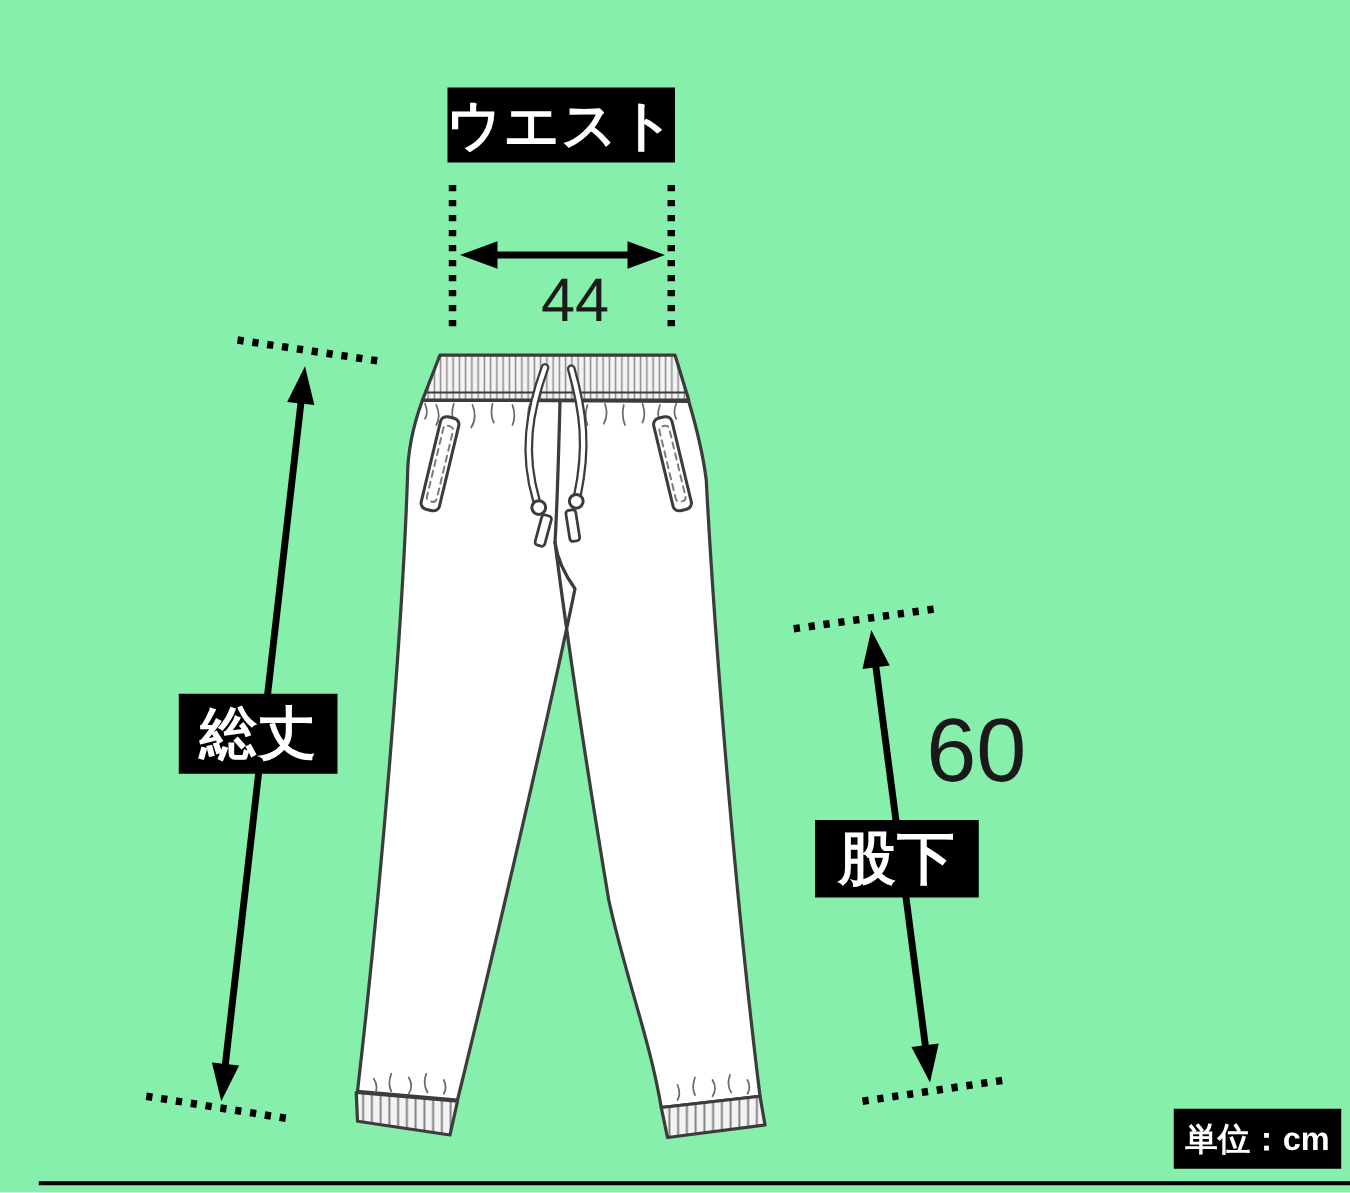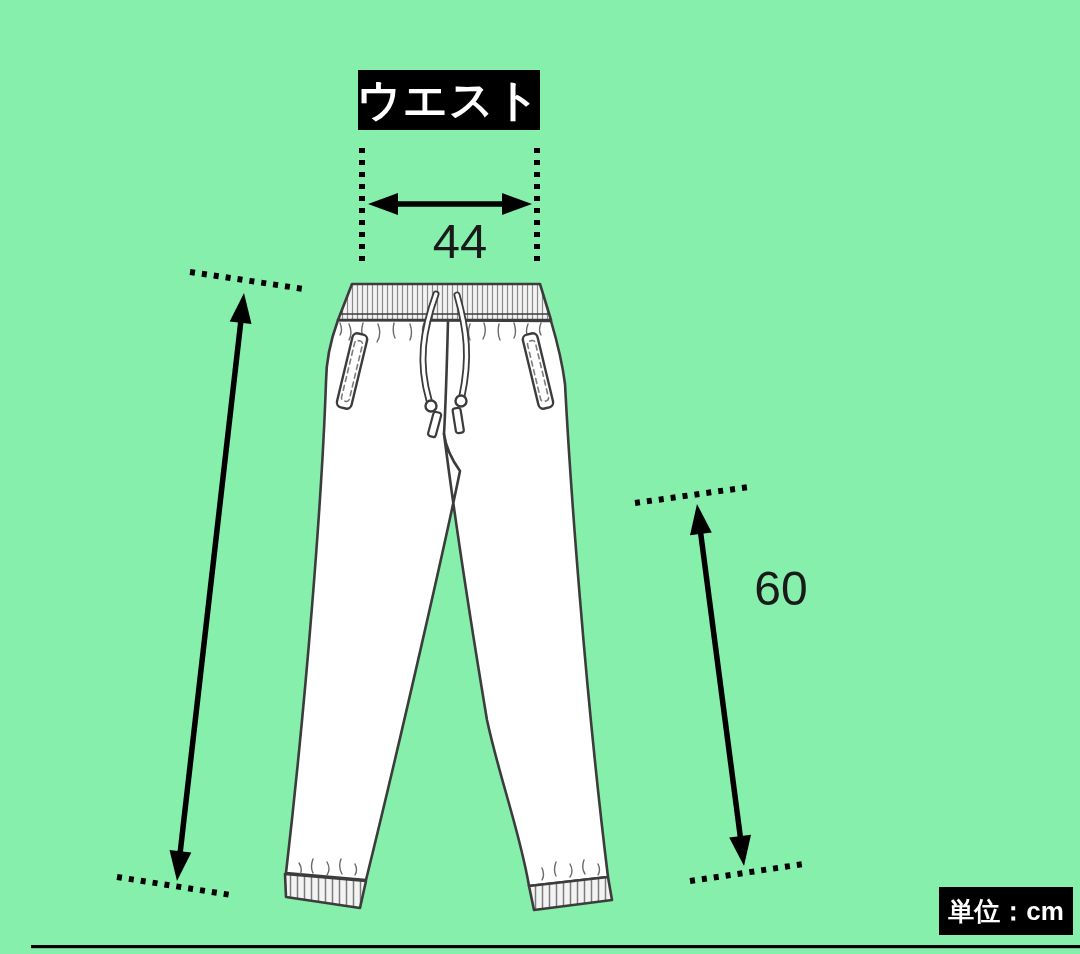--- a/index.html
+++ b/index.html
@@ -14,21 +14,21 @@
     font-weight:700; white-space:nowrap; letter-spacing:1px;
   }
   .num {
     position:absolute; color:#1a1a1a; text-align:center;
     line-height:1; font-weight:400;
   }
   .tag-waist  { left:358px; top:70px;  width:182px; height:60px; font-size:44px; }
   .num-waist  { left:420px; top:217px; width:80px;  font-size:49px; }
   .num-total  { left:186px; top:488px; width:80px;  font-size:72px; }
   .tag-total  { left:143px; top:555px; width:127px; height:64px; font-size:46px; }
-  .num-inseam { left:741px; top:565px; width:80px;  font-size:48px; }
+  .num-inseam { left:741px; top:565px; width:80px;  font-size:72px; }
   .tag-inseam { left:652px; top:656px; width:131px; height:62px; font-size:46px; }
   .tag-unit   { left:939px; top:874px; width:134px; height:48px; font-size:26px; letter-spacing:0;margin-top:13px; }
 </style>
 </head>
 <body>
 
 <div class="stage">
 
   <svg class="draw" width="1080" height="954" viewBox="0 0 1080 954">
     <defs>
@@ -136,17 +136,19 @@
         <polygon points="744,866 729.2,837.6 751,834.8" stroke="none"></polygon>
       </g>
 
       <rect x="31" y="945" width="1049" height="3.2" stroke="none"></rect>
     </g>
   </svg>
 
   <div class="tag tag-waist">ウエスト</div>
   <div class="num num-waist">44</div>
 
+  <div class="tag tag-total">総丈</div>
 
   <div class="num num-inseam">60</div>
+  <div class="tag tag-inseam">股下</div>
 
   <div class="tag tag-unit">単位：cm</div>
 </div>
 
 </body></html>

